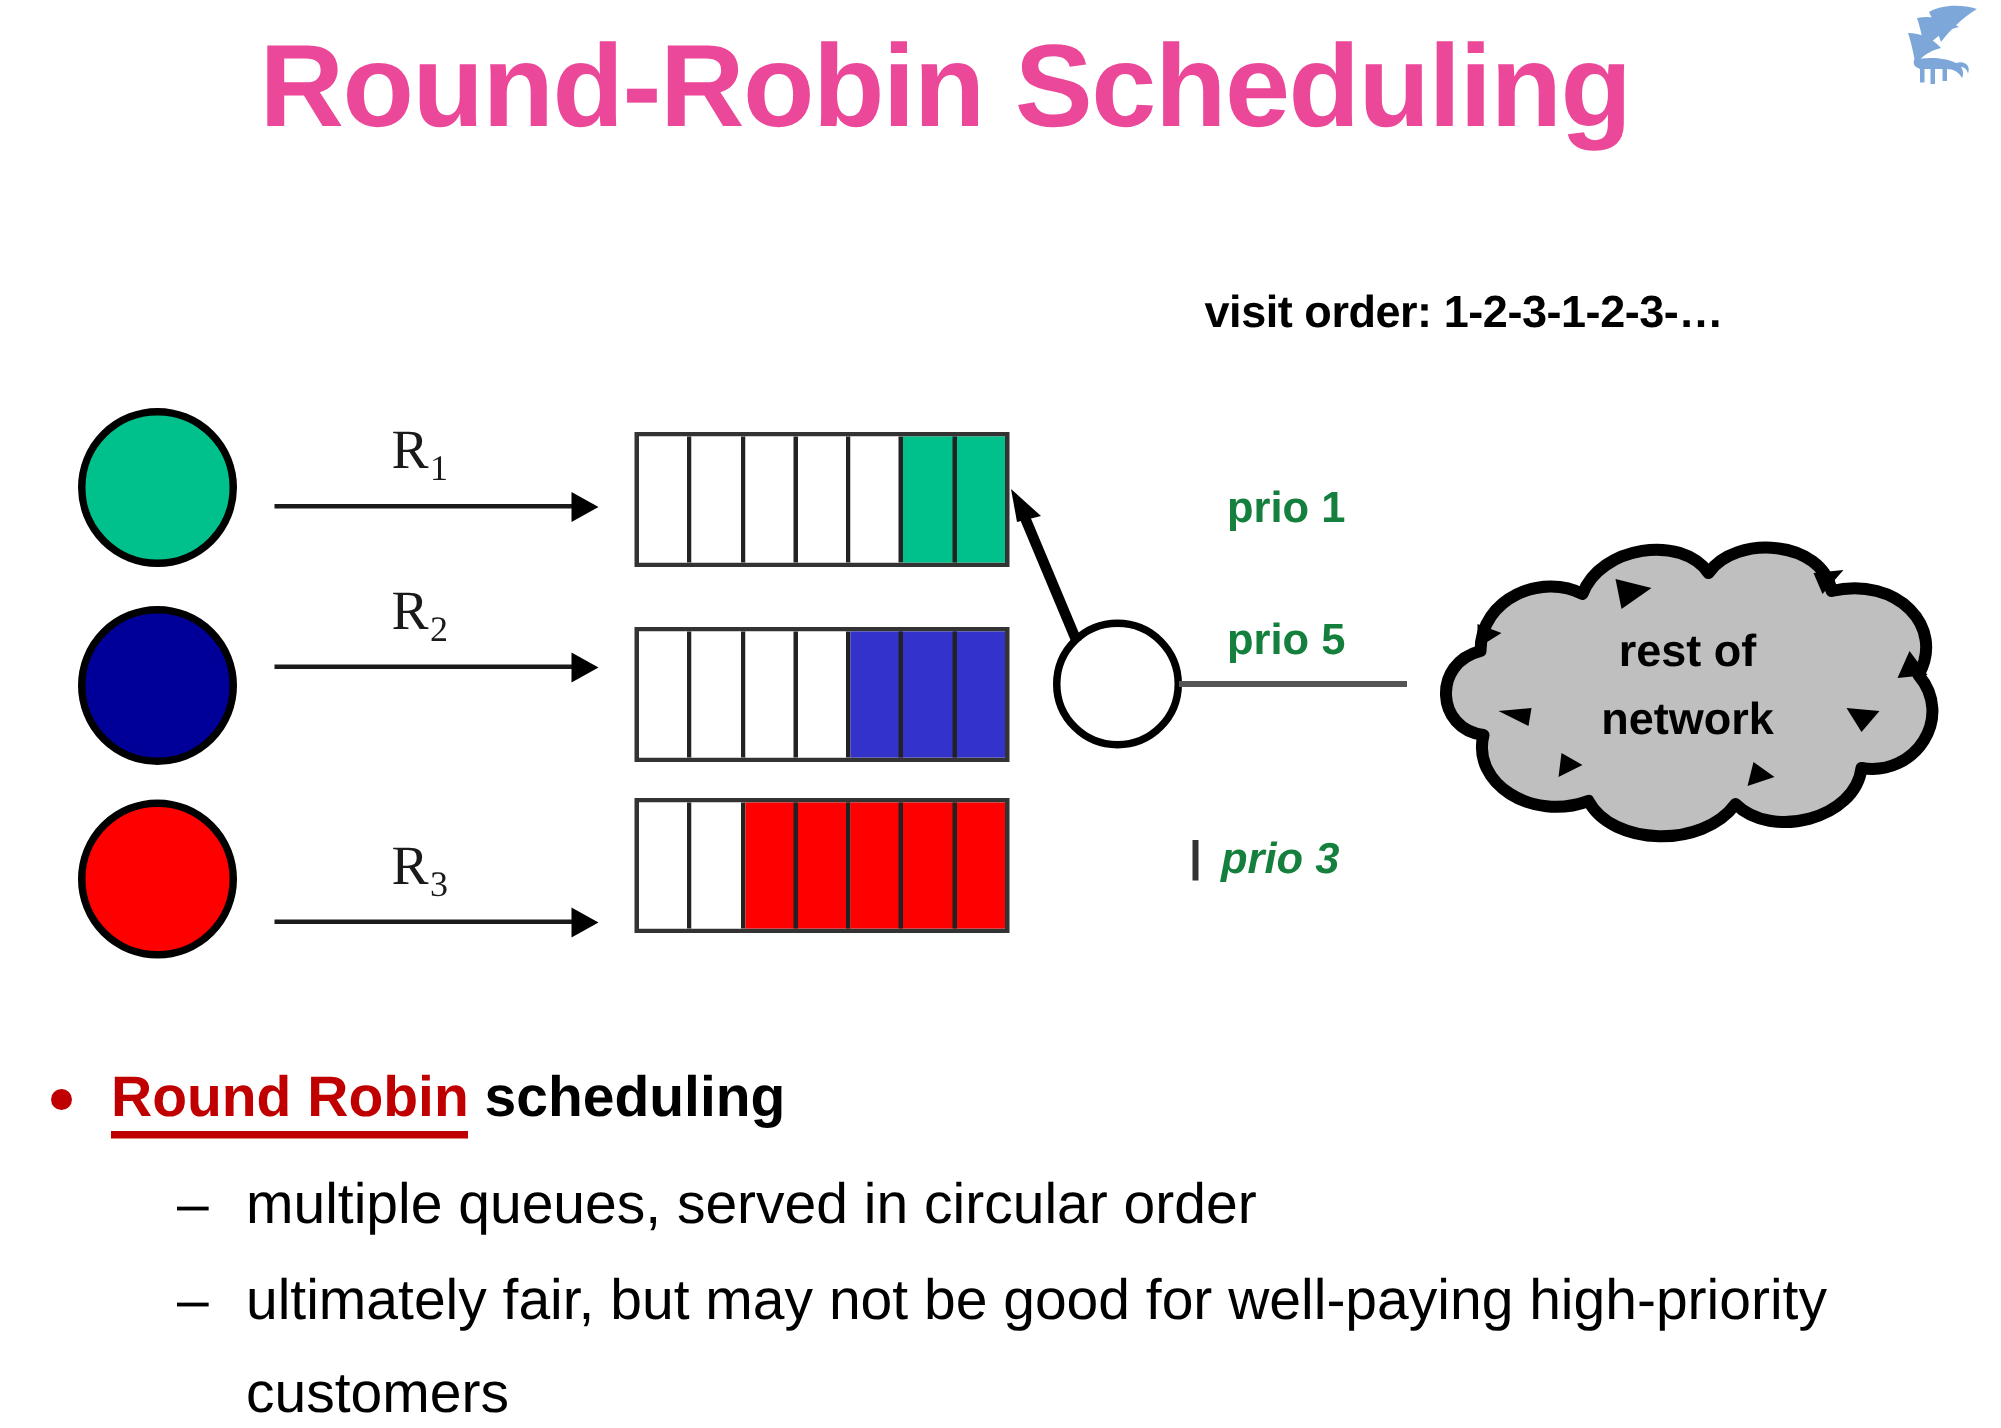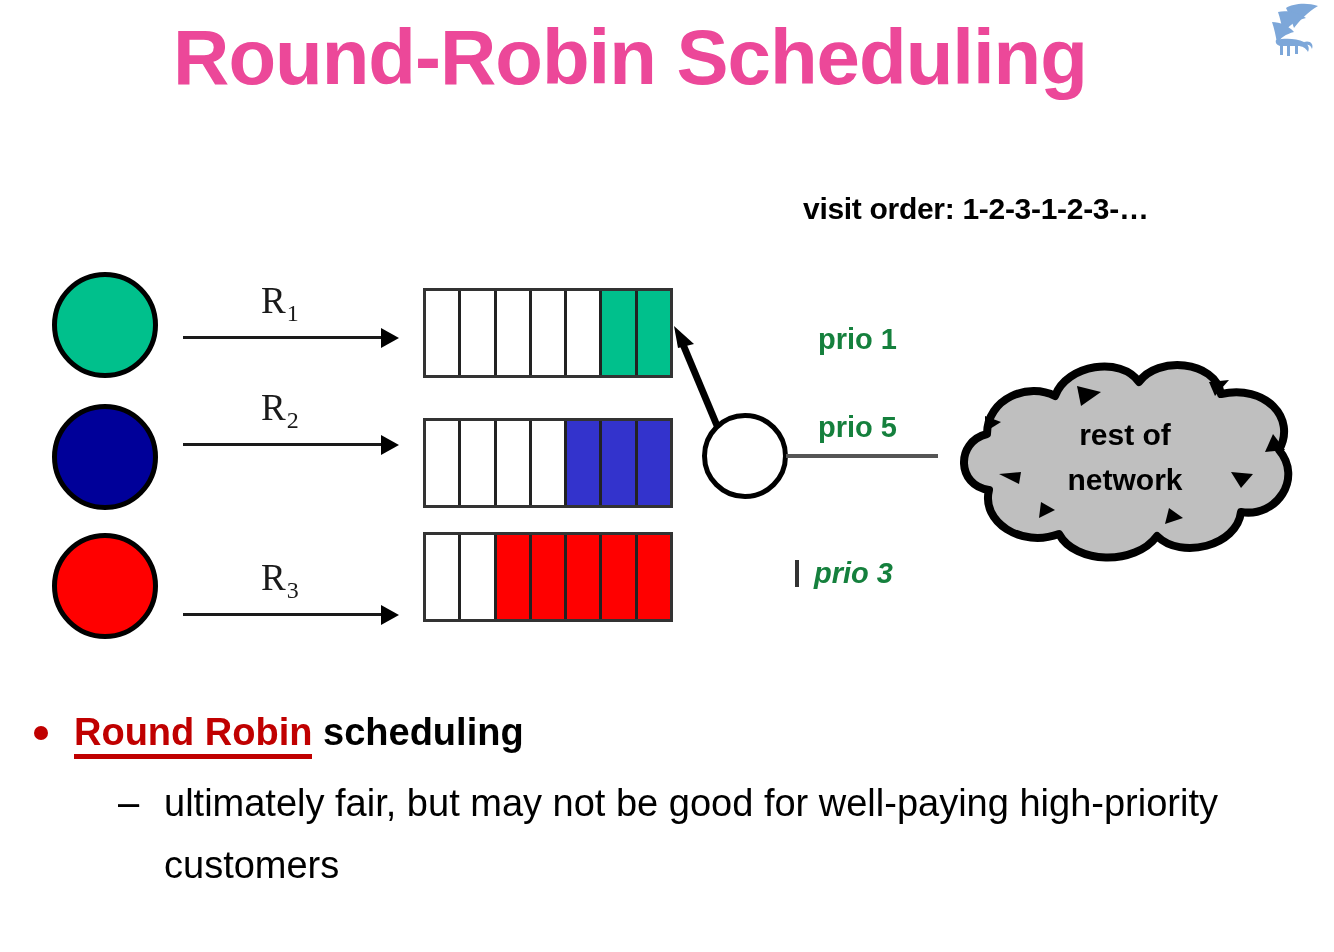--- a/index.html
+++ b/index.html
@@ -363,18 +363,18 @@
 <div id="cloud-text">
   <div>rest of</div>
   <div>network</div>
 </div>
 
 <div id="body">
   <div class="bullet-l1">
     <span class="dot"></span><span class="emph-red">Round Robin</span><span> scheduling</span>
   </div>
   <div class="bullet-l2" id="bullet-sub-1">
-    <span class="dash">–</span>
+    <span class="dash">–</span><span>multiple queues, served in circular order</span>
   </div>
   <div class="bullet-l2" id="bullet-sub-2">
     <span class="dash">–</span><span>ultimately fair, but may not be good for well-paying high-priority customers</span>
   </div>
 </div>
 
 </body></html>

